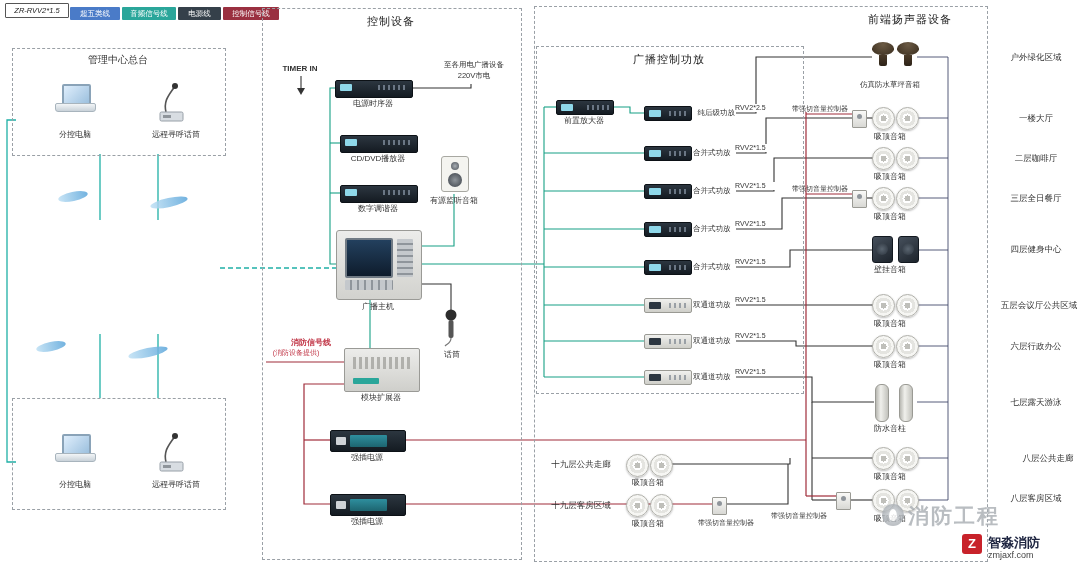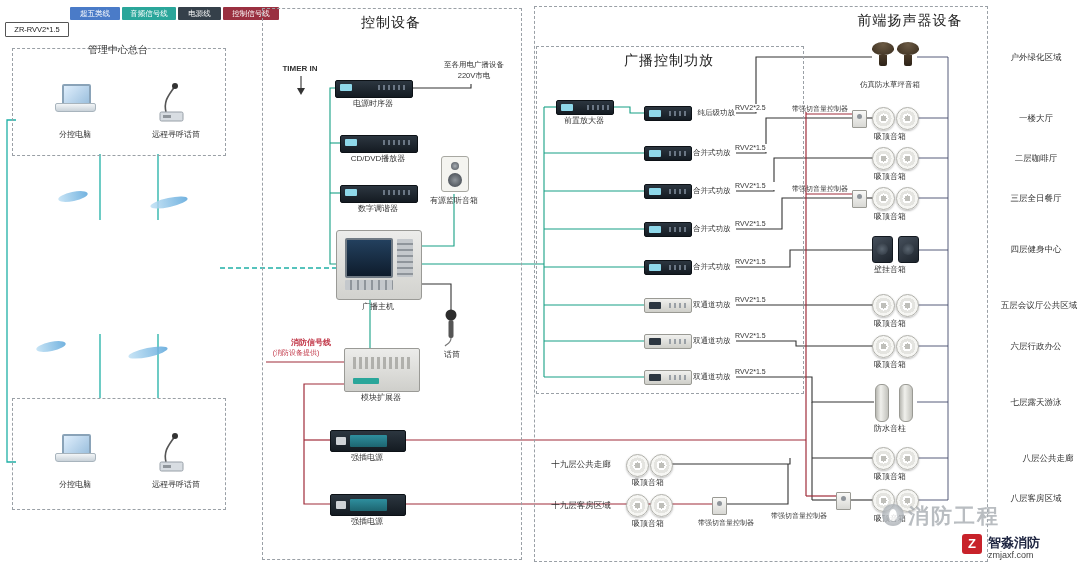--- a/index.html
+++ b/index.html
@@ -10,21 +10,21 @@
   .wires .t{stroke:#1fb0a6;stroke-width:1.3;}
   .wires .d{stroke-dasharray:5 3;}
   .wires .g{stroke:#16a085;}
   .wires .k{stroke:#333333;}
   .wires .kf{fill:#333333;stroke:none;}
   .wires .r{stroke:#a02c3a;stroke-width:1.2;}
   .wires .n{stroke:#3a3f63;stroke-width:1;opacity:.85;}
   .dashed{position:absolute;border:1px dashed #9aa0a6;}
   .lb{position:absolute;font-size:8px;line-height:1.2;color:#333;text-align:center;white-space:nowrap;}
   .zone{font-size:8.5px;text-align:center;}
-  .sec-title{position:absolute;font-size:14px;color:#222;letter-spacing:1px;text-align:center;}
+  .sec-title{position:absolute;font-size:11px;color:#222;letter-spacing:1px;text-align:center;}
   .red-lb{color:#c03344;}
   .amp-lb{font-size:7.5px;background:#fff;padding:0 1px;}
   .cable-lb{font-size:7px;background:#fff;padding:0 1px;}
   .ctl-lb{font-size:7px;}
   
   .chip{position:absolute;height:13px;line-height:13px;text-align:center;font-size:7.5px;color:#fff;border-radius:1px;}
   .chip0{background:#fff;color:#222;border:1px solid #555;}
   .chip1{background:#4a7bc8;}
   .chip2{background:#2aa69a;}
   .chip3{background:#35404a;}
@@ -172,28 +172,28 @@
     <polyline class="n" points="917,158 948,158"></polyline>
     <polyline class="n" points="917,198 948,198"></polyline>
     <polyline class="n" points="917,250 948,250"></polyline>
     <polyline class="n" points="917,305 948,305"></polyline>
     <polyline class="n" points="917,346 948,346"></polyline>
     <polyline class="n" points="917,402 948,402"></polyline>
     <polyline class="n" points="917,458 948,458"></polyline>
     <polyline class="n" points="917,500 948,500"></polyline>
   </svg>
 
-  <div class="chip chip0" style="left:5px;top:22px;width:62px;">ZR-RVV2*1.5</div>
+  <div class="chip chip0" style="left:5px;top:3px;width:62px;font-style:italic;">ZR-RVV2*1.5</div>
   <div class="chip chip1" style="left:70px;top:7px;width:50px;">超五类线</div>
   <div class="chip chip2" style="left:122px;top:7px;width:54px;">音频信号线</div>
   <div class="chip chip3" style="left:178px;top:7px;width:43px;">电源线</div>
   <div class="chip chip4" style="left:223px;top:7px;width:56px;">控制信号线</div>
 
   <div class="dashed" style="left:12px;top:48px;width:212px;height:106px;"></div>
-  <div class="lb" style="left:12px;top:44px;width:212px;font-size:10px;">管理中心总台</div>
+  <div class="lb" style="left:12px;top:54px;width:212px;font-size:10px;">管理中心总台</div>
   <div class="laptop" style="left:55px;top:84px;">
     <div class="lap-screen"></div>
     <div class="lap-base"></div>
   </div>
   <svg class="icon-svg" style="left:158px;top:82px;" width="28" height="40">
     <path d="M8,30 C5,18 12,12 17,4" stroke="#555" stroke-width="1.6" fill="none"></path>
     <circle cx="17" cy="4" r="3" fill="#333"></circle>
     <rect x="2" y="30" width="23" height="9" rx="1.5" fill="#d8dde2" stroke="#98a0a8"></rect>
     <rect x="5" y="33" width="8" height="3" fill="#8f959b"></rect>
   </svg>

